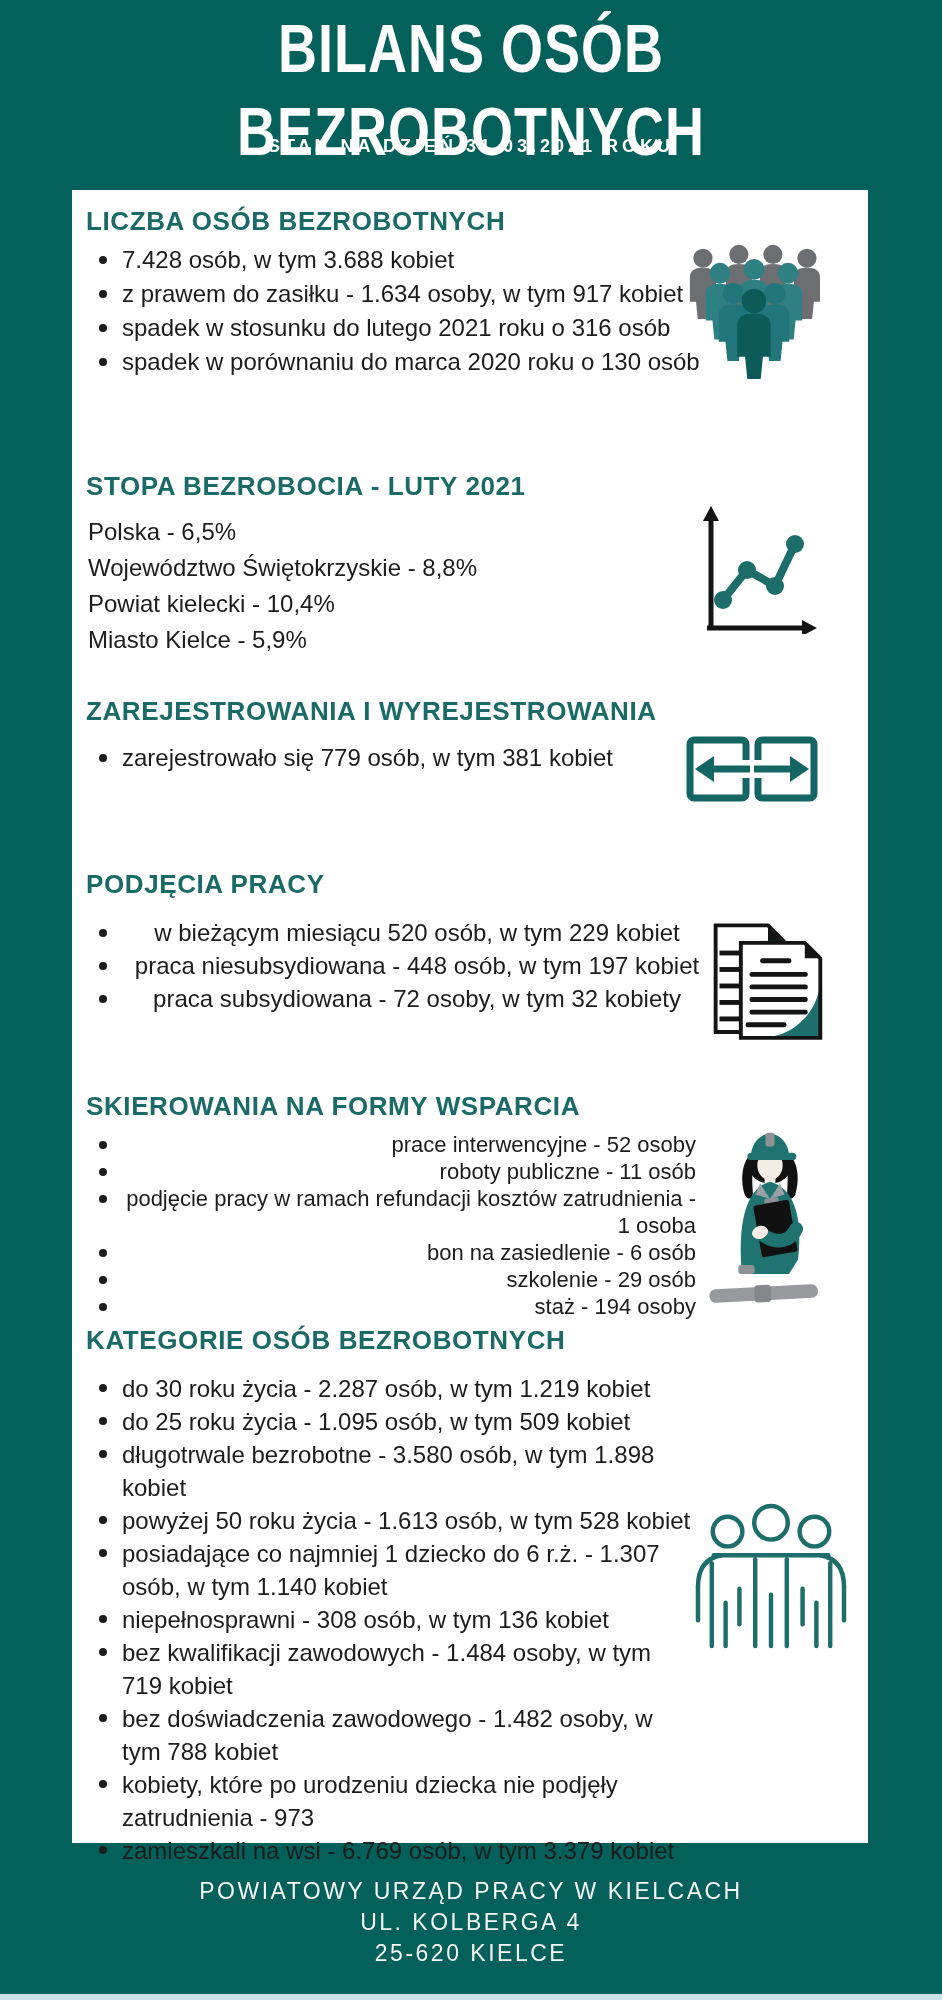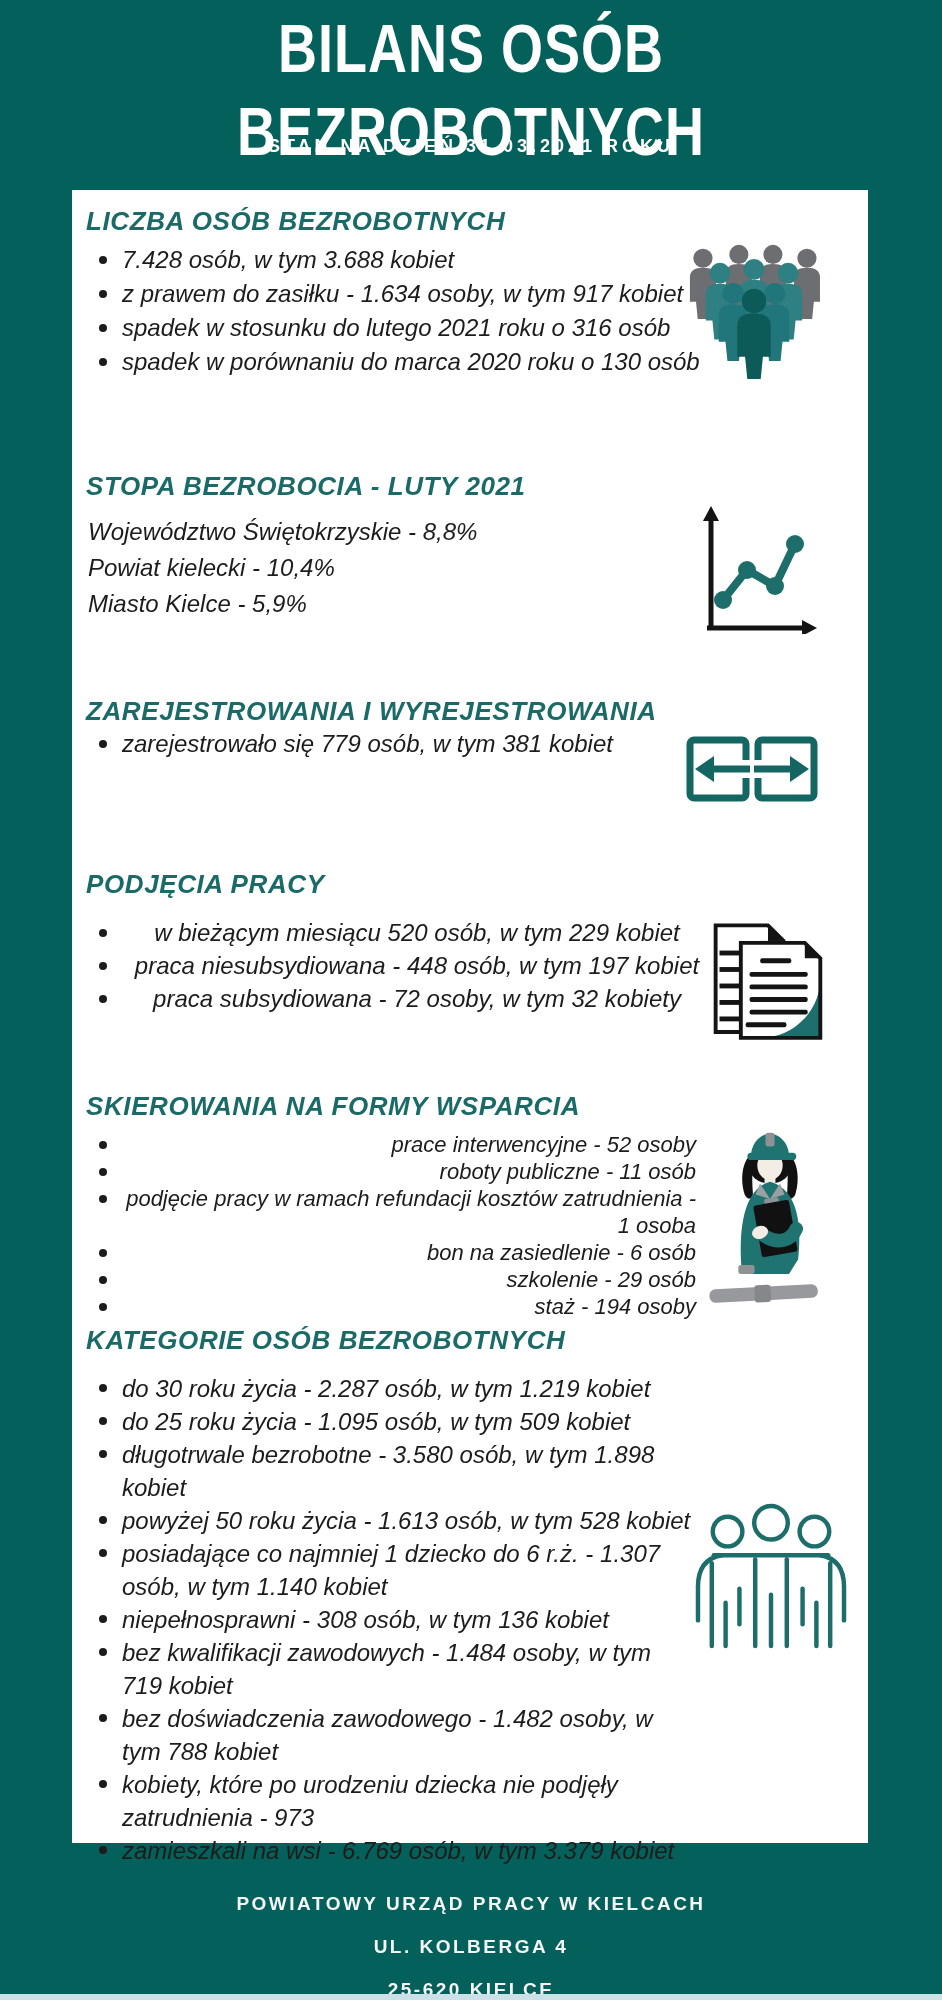--- a/index.html
+++ b/index.html
@@ -10,50 +10,50 @@
   .header{position:absolute;top:0;left:0;width:100%;text-align:center;color:#fff;}
   .main-title{margin:0;position:absolute;top:6px;left:0;width:100%;
     font-size:54px;line-height:66px;font-weight:bold;letter-spacing:1px;
     white-space:pre-line;transform:scaleY(1.26);transform-origin:50% 0;}
   .subtitle{position:absolute;top:136px;left:0;width:100%;
     font-size:18px;font-weight:bold;letter-spacing:4px;color:#fff;}
 
   
   .card{position:absolute;left:72px;top:190px;width:796px;height:1653px;background:#ffffff;}
 
-  .section{position:absolute;left:0;width:640px;padding-left:14px;box-sizing:border-box;font-style:italic;}
+  .section{position:absolute;left:0;width:640px;padding-left:14px;box-sizing:border-box;}
   .section h2{margin:0;font-size:26px;line-height:32px;font-weight:bold;
     color:#1a6b68;letter-spacing:0.6px;}
   .items{list-style:none;margin:0;padding:0;color:#1c1c1c;}
   .items li{position:relative;padding-left:36px;font-size:24px;line-height:34px;}
   .items li::before{content:"";position:absolute;left:13px;top:13px;width:8px;height:8px;
     border-radius:50%;background:#1c1c1c;}
   .items.plain li{padding-left:2px;}
   .items.plain li::before{display:none;}
 
   .s1{top:15px;}  .s1 .items{margin-top:6px;}
   .s2{top:280px;} .s2 .items{margin-top:12px;} .s2 .items li{font-size:24px;line-height:36px;}
-  .s3{top:505px;} .s3 .items{}
+  .s3{top:505px;} .s3 .items{margin-top:14px;}
   .s4{top:678px;} .s4 .items{margin-top:16px;} .s4 .items li{line-height:33px;text-align:center;}
   .s5{top:900px;width:624px;} .s5 .items{margin-top:9px;text-align:right;}
     .s5 .items li{font-size:22px;line-height:27px;} .s5 .items li::before{top:10px;}
   .s6{top:1134px;width:624px;} .s6 .items{margin-top:16px;}
     .s6 .items li{line-height:33px;} .s6 .items li::before{top:12px;}
 
   .icon{position:absolute;}
   .icon-crowd{left:606px;top:53px;}      
   .icon-chart{left:621px;top:312px;}
   .icon-arrows{left:614px;top:546px;}
   .icon-docs{left:632px;top:706px;}
   .icon-woman{left:630px;top:932px;}
   .icon-people3{left:620px;top:1312px;}
 
   
   .footer{position:absolute;left:0;top:1876px;width:100%;text-align:center;color:#f5f7f6;}
-  .footer-line{font-size:19px;font-weight:bold;letter-spacing:2.5px;line-height:31px;margin-top:12px;}
+  .footer-line{font-size:23px;font-weight:normal;letter-spacing:2.5px;line-height:31px;}
   .bottom-strip{position:absolute;left:0;bottom:0;width:100%;height:6px;background:#cce0e8;}
 </style>
 </head>
 <body>
 
 <div class="page">
 
   <div class="header">
     <h1 class="main-title">BILANS OSÓB
 BEZROBOTNYCH</h1>
@@ -68,20 +68,21 @@
           <li>7.428 osób, w tym 3.688 kobiet</li>
           <li>z prawem do zasiłku - 1.634 osoby, w tym 917 kobiet</li>
           <li>spadek w stosunku do lutego 2021 roku o 316 osób</li>
           <li>spadek w porównaniu do marca 2020 roku o 130 osób</li>
         </ul>
     </section>
 
     <section class="section s2">
       <h2>STOPA BEZROBOCIA - LUTY 2021</h2>
       <ul class="items plain">
+          <li>Polska - 6,5%</li>
           <li>Województwo Świętokrzyskie - 8,8%</li>
           <li>Powiat kielecki - 10,4%</li>
           <li>Miasto Kielce - 5,9%</li>
         </ul>
     </section>
 
     <section class="section s3">
       <h2>ZAREJESTROWANIA I WYREJESTROWANIA</h2>
       <ul class="items">
           <li>zarejestrowało się 779 osób, w tym 381 kobiet</li>

